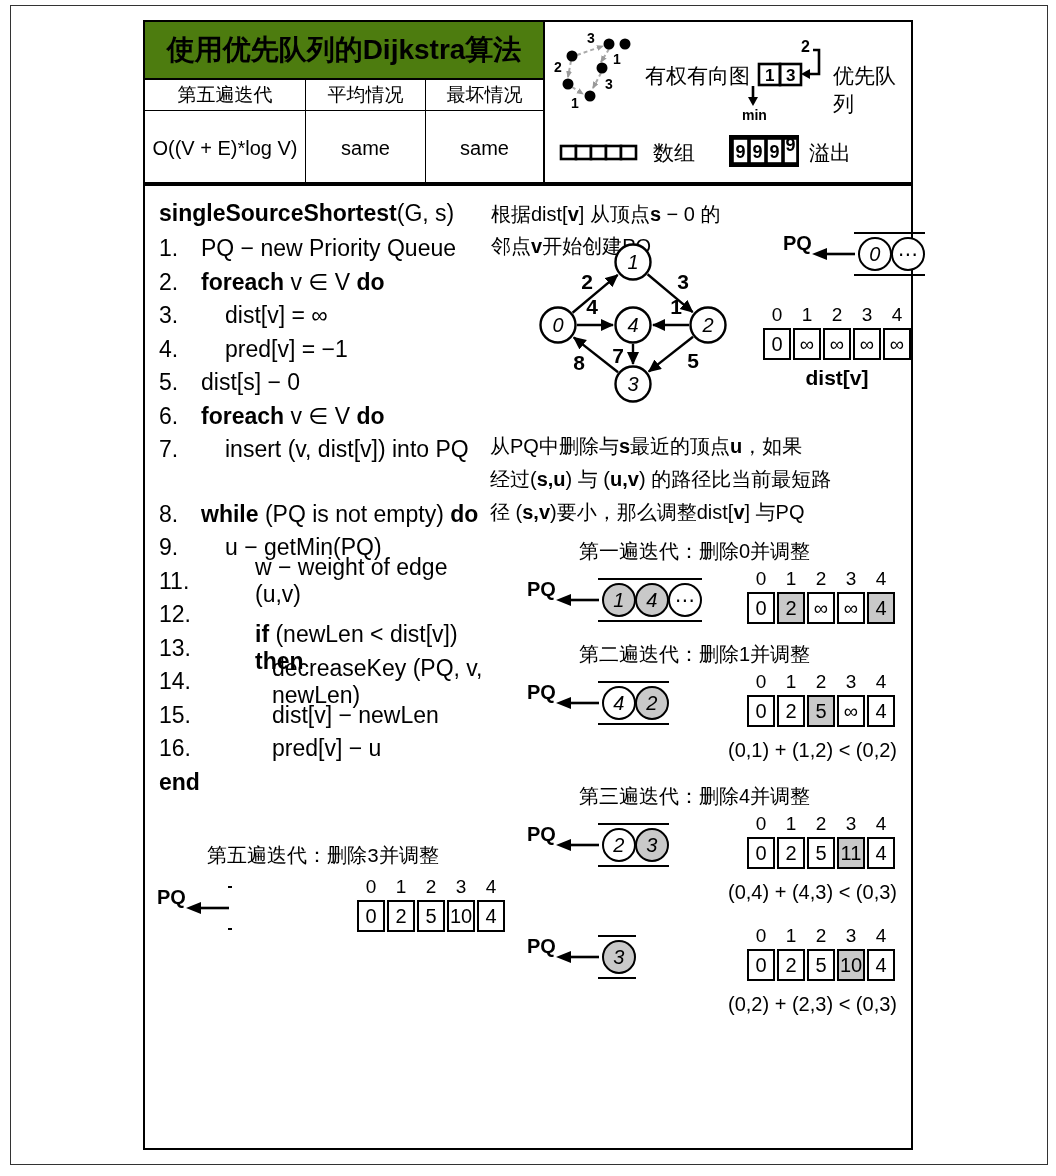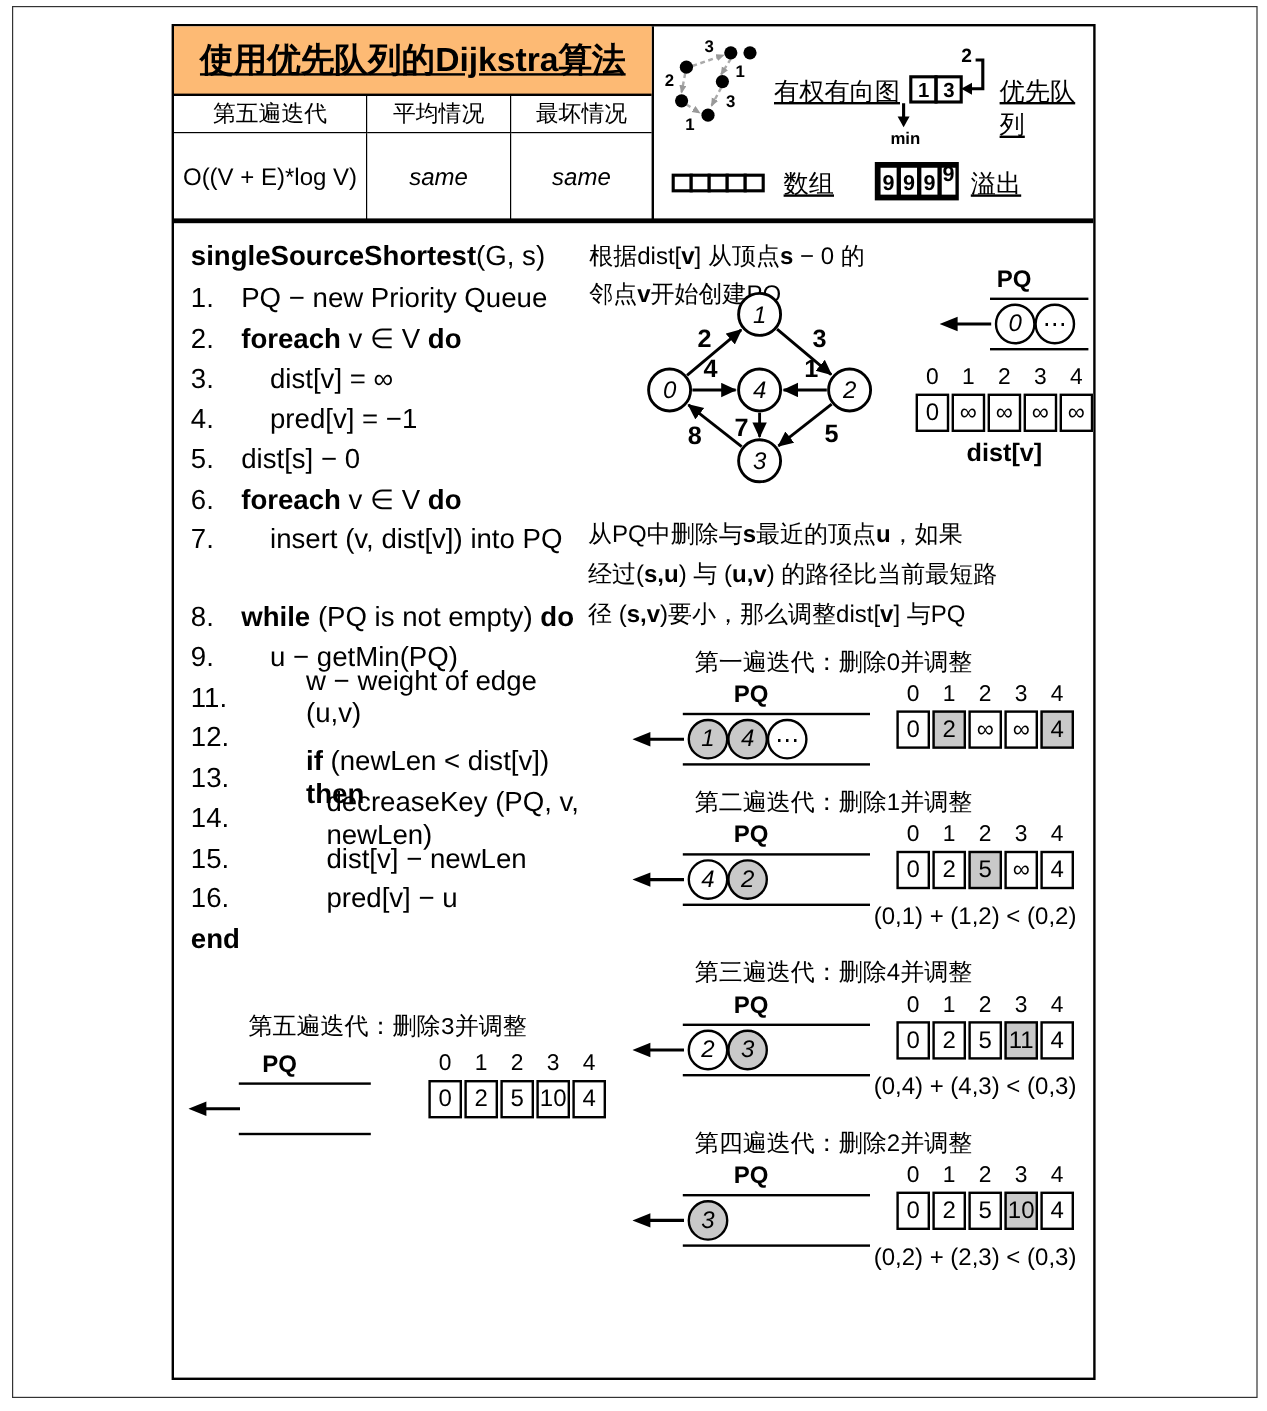--- a/index.html
+++ b/index.html
@@ -3,50 +3,50 @@
 <meta charset="utf-8">
 <style>
   html,body{margin:0;padding:0;background:#fff;}
   .page{position:relative;width:1056px;height:1176px;background:#fff;overflow:hidden;
         font-family:"Liberation Sans","DejaVu Sans",sans-serif;color:#000;}
   .outer-frame{position:absolute;left:10px;top:5px;width:1036px;height:1158px;border:1.5px solid #333;}
   .inner-box{position:absolute;left:143px;top:20px;width:770px;height:1130px;border:2.5px solid #000;background:#fff;box-sizing:border-box;}
 
   
   .header-left{position:absolute;left:0;top:0;width:400px;height:163px;border-right:2.5px solid #000;box-sizing:border-box;display:flex;flex-direction:column;}
-  .title-box{height:58px;background:#fdba74;border-bottom:2.5px solid #000;display:flex;align-items:center;justify-content:center;font-size:28px;font-weight:bold;box-sizing:border-box;text-decoration:underline;}
+  .title-box{height:58px;background:#4d7c0f;border-bottom:2.5px solid #000;display:flex;align-items:center;justify-content:center;font-size:28px;font-weight:bold;box-sizing:border-box;}
   .cmp{flex:1;display:grid;grid-template-columns:161px 120px 1fr;grid-template-rows:31px 1fr;}
   .cmp-h{border-bottom:1.5px solid #000;display:flex;align-items:center;justify-content:center;font-size:19px;box-sizing:border-box;}
   .cmp-v{display:flex;align-items:center;justify-content:center;font-size:20px;box-sizing:border-box;}
   .cbr{border-right:1.5px solid #000;}
-  .ital{font-style:italic;text-align:center;}
+  .ital{text-align:center;}
   .sep-thick{position:absolute;left:0;top:160px;width:100%;height:3.5px;background:#000;}
 
   .legend{position:absolute;left:400px;top:0;width:365px;height:160px;}
-  .legend-label{position:absolute;font-size:21px;text-decoration:underline;}
+  .legend-label{position:absolute;font-size:21px;}
 
   
   .code-col{position:absolute;left:14px;top:172px;width:340px;font-size:23px;}
   .code-sig{height:38px;display:flex;align-items:center;}
   .code-line{height:33.5px;display:flex;align-items:center;}
   .gap-before{margin-top:31px;}
   .code-num{width:42px;flex:none;}
   .ind1{padding-left:0px;}.ind2{padding-left:24px;}.ind3{padding-left:54px;}.ind4{padding-left:71px;}
   .code-end{height:34px;display:flex;align-items:center;font-weight:bold;}
 
   
   .rich{position:absolute;font-size:20px;}
   .rich .rl{display:block;}
   .intro-text{left:346px;top:176px;width:300px;line-height:32px;}
   .middle-text{left:345px;top:408px;width:430px;line-height:33px;}
 
   .graph-svg{position:absolute;left:350px;top:215px;}
 
   
-  .pqw{display:flex;flex-direction:column;flex:none;}
+  .pqw{display:flex;flex:none;margin-top:10px;}
   .pq-title{font-weight:bold;font-size:20px;text-align:center;height:26px;}
   .pq-row{display:flex;align-items:center;}
   .pq-arrow{flex:none;margin-right:-2px;}
   .pq-track{flex:1;height:40px;border-top:2.5px solid #000;border-bottom:2.5px solid #000;display:flex;align-items:center;padding-left:4px;box-sizing:content-box;}
   .pq-circle{width:34px;height:34px;border:2.2px solid #000;border-radius:50%;background:#fff;display:flex;align-items:center;justify-content:center;font-size:20px;font-style:italic;flex:none;box-sizing:border-box;}
   .pq-circle + .pq-circle{margin-left:-1px;}
   .pq-circle.shaded{background:#c9c9c9;}
 
   
   .dist{display:flex;flex-direction:column;align-items:flex-start;}
@@ -435,21 +435,20 @@
                   <div class="dist-cell">4</div>
                 </div>
               </div>
               <div class="eqs">
                 <div class="eq">(0,4) + (4,3) &lt; (0,3)</div>
               </div>
             </div>
           </div>
         </div>
         <div class="iter-block">
-          <div class="iter-title">第四遍迭代：删除2并调整</div>
           <div class="iter-body">
             <div class="pqw">
               <div class="pq-title">PQ</div>
               <div class="pq-row">
                 <svg class="pq-arrow" width="44" height="16" viewBox="0 0 44 16">
                   <line x1="43" y1="8" x2="12" y2="8" stroke="#000" stroke-width="2.6"></line>
                   <polygon points="0,8 15,2 15,14" fill="#000"></polygon>
                 </svg>
                 <div class="pq-track">
                   <div class="pq-circle shaded">3</div>

